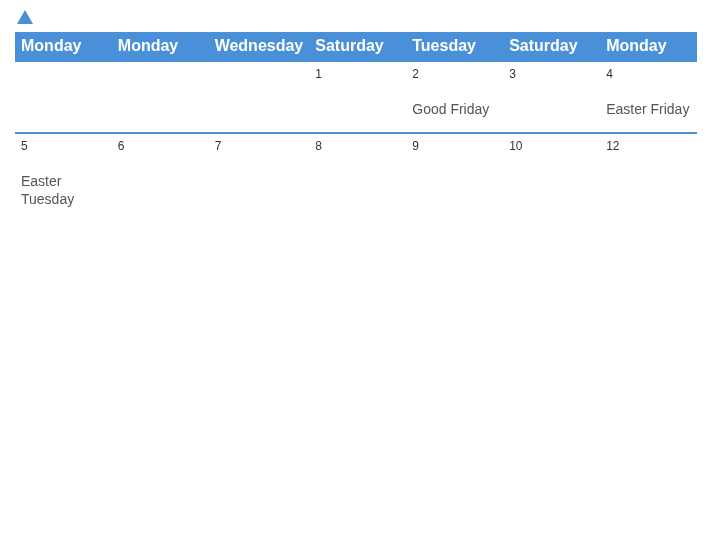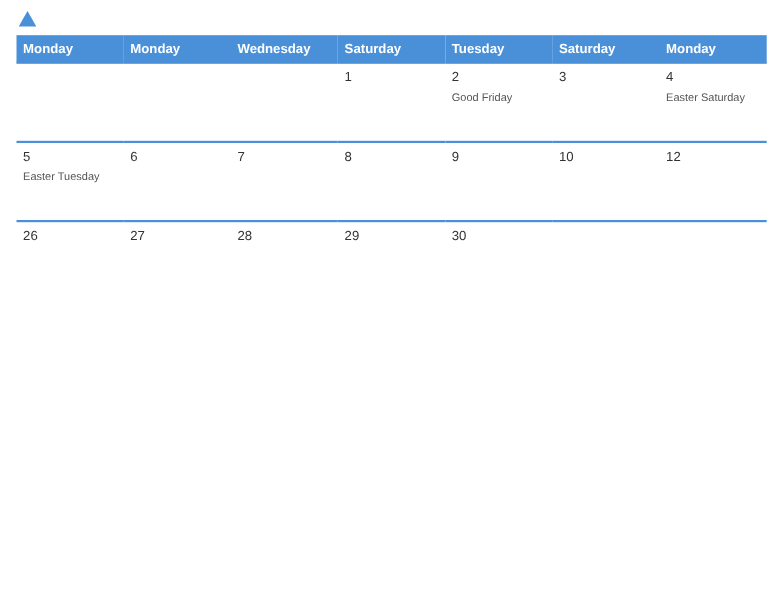--- a/index.html
+++ b/index.html
@@ -60,21 +60,21 @@
     }
     .calendar {
       width: 100%;
       border-collapse: collapse;
     }
     .calendar thead tr {
       background: #4a90d9;
     }
     .calendar thead th {
       color: #fff;
-      font-size: 12px;
+      font-size: 16px;
       font-weight: bold;
       padding: 5px 6px;
       text-align: left;
       border: none;
     }
     .calendar tbody tr {
       border-top: 2px solid #4a90d9;
     }
     .calendar tbody td {
       vertical-align: top;
@@ -83,24 +83,24 @@
       color: #333;
       width: 14.28%;
       height: 72px;
     }
     .day-num {
       font-size: 12px;
       color: #333;
       display: block;
     }
     .event-text {
-      font-size: 10px;
+      font-size: 14px;
       color: #555;
       display: block;
-      margin-top: 6px;
+      margin-top: 19px;
       line-height: 1.3;
     }
   </style>
 </head>
 <body>
 
 <div class="page">
   <div class="header">
     <div class="logo">
       <span class="logo-general"></span>
@@ -133,21 +133,21 @@
           </td>
           <td>
             <span class="day-num">2</span>
             <span class="event-text">Good Friday</span>
           </td>
           <td>
             <span class="day-num">3</span>
           </td>
           <td>
             <span class="day-num">4</span>
-            <span class="event-text">Easter Saturday</span>
+            <span class="event-text">Easter Friday</span>
           </td>
         </tr>
         <tr>
           <td>
             <span class="day-num">5</span>
             <span class="event-text">Easter Tuesday</span>
           </td>
           <td>
             <span class="day-num">6</span>
           </td>
@@ -160,34 +160,15 @@
           <td>
             <span class="day-num">9</span>
           </td>
           <td>
             <span class="day-num">10</span>
           </td>
           <td>
             <span class="day-num">12</span>
           </td>
         </tr>
-        <tr>
-          <td>
-            <span class="day-num">26</span>
-          </td>
-          <td>
-            <span class="day-num">27</span>
-          </td>
-          <td>
-            <span class="day-num">28</span>
-          </td>
-          <td>
-            <span class="day-num">29</span>
-          </td>
-          <td>
-            <span class="day-num">30</span>
-          </td>
-          <td></td>
-          <td></td>
-        </tr>
       </tbody>
   </table>
 </div>
 
 </body></html>

